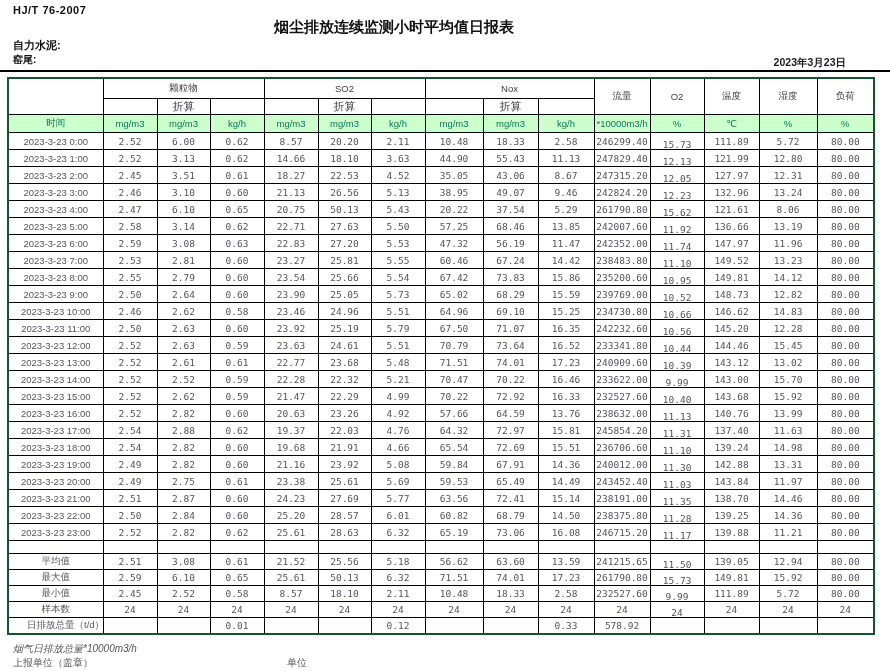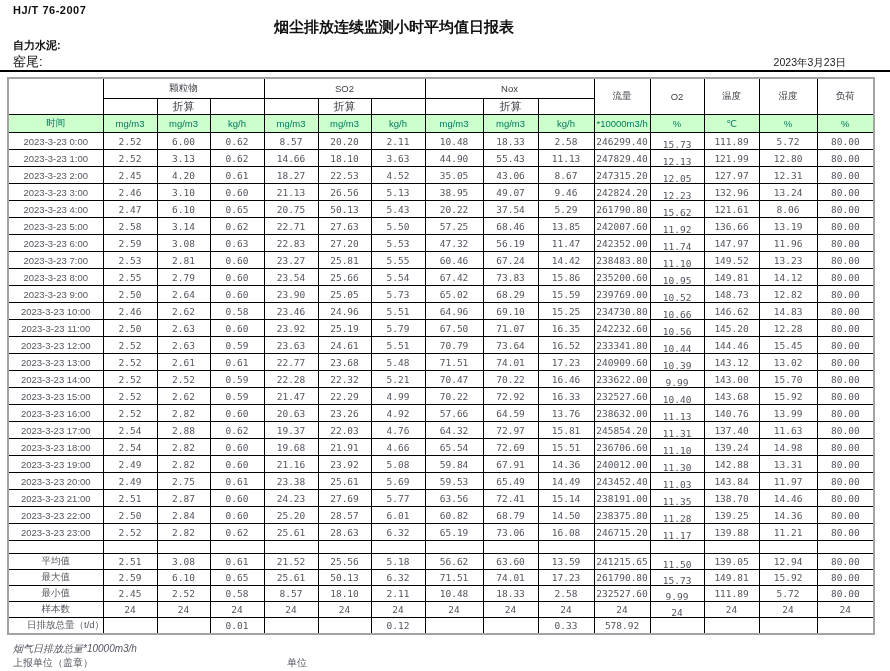--- a/index.html
+++ b/index.html
@@ -3,26 +3,26 @@
 <meta charset="utf-8">
 <style>
   html,body { margin:0; padding:0; background:#fff; }
   body { width:890px; height:671px; overflow:hidden;
          font-family:"Liberation Sans","DejaVu Sans",sans-serif; }
   .doc { position:relative; width:890px; height:671px; background:#fff; }
   .abs { position:absolute; }
   .std { left:13px; top:4px; font-size:11px; font-weight:bold; color:#101010; letter-spacing:.5px; }
   .title { left:0; top:18px; width:788px; text-align:center; font-size:15px; font-weight:bold; color:#101010; }
   .company { left:13px; top:38px; font-size:11px; font-weight:bold; color:#101010; }
-  .site { left:13px; top:53px; font-size:13px; font-weight:normal; color:#101010; }
-  .date { right:44px; top:56px; font-size:10.5px; color:#1a1a1a; }
+  .site { left:13px; top:53px; font-size:10px; font-weight:bold; color:#101010; }
+  .date { right:44px; top:56px; font-size:10.5px; color:#1a1a1a;font-weight:bold; }
   .rule { left:0; top:70px; width:890px; height:2px; background:#000; }
 
   table.report { position:absolute; left:7px; top:77px; width:866px;
-    border-collapse:collapse; table-layout:fixed; border:2px solid #a3a3a3; }
+    border-collapse:collapse; table-layout:fixed; border:2px solid #14532d; }
   th,td { border:1px solid #000; padding:0 1px; text-align:center; vertical-align:middle;
     white-space:nowrap; overflow:hidden; font-weight:normal; }
   thead th { font-size:9.5px; color:var(--group-text,#3a3a44); }
   .group-row th { height:19px; }
   .conv-row th { height:12px; font-size:11px; }
   .units-row th { height:17px; background:var(--header-bg,#ccffcc);
     color:var(--header-text,#007a60); font-size:9.5px; }
   tbody td { height:16px; font-size:9.5px; color:var(--data-text,#54545f);
     font-family:"DejaVu Sans Mono","Liberation Sans",monospace,sans-serif; }
   tbody td.cjk { font-family:"Liberation Sans","DejaVu Sans",sans-serif; }
@@ -136,21 +136,21 @@
           <td>11.13</td>
           <td>247829.40</td>
           <td><span class="shift-down">12.13</span></td>
           <td>121.99</td>
           <td>12.80</td>
           <td>80.00</td>
         </tr>
         <tr class="data-row">
           <td class="cjk">2023-3-23 2:00</td>
           <td>2.45</td>
-          <td>4.20</td>
+          <td>3.51</td>
           <td>0.61</td>
           <td>18.27</td>
           <td>22.53</td>
           <td>4.52</td>
           <td>35.05</td>
           <td>43.06</td>
           <td>8.67</td>
           <td>247315.20</td>
           <td><span class="shift-down">12.05</span></td>
           <td>127.97</td>

